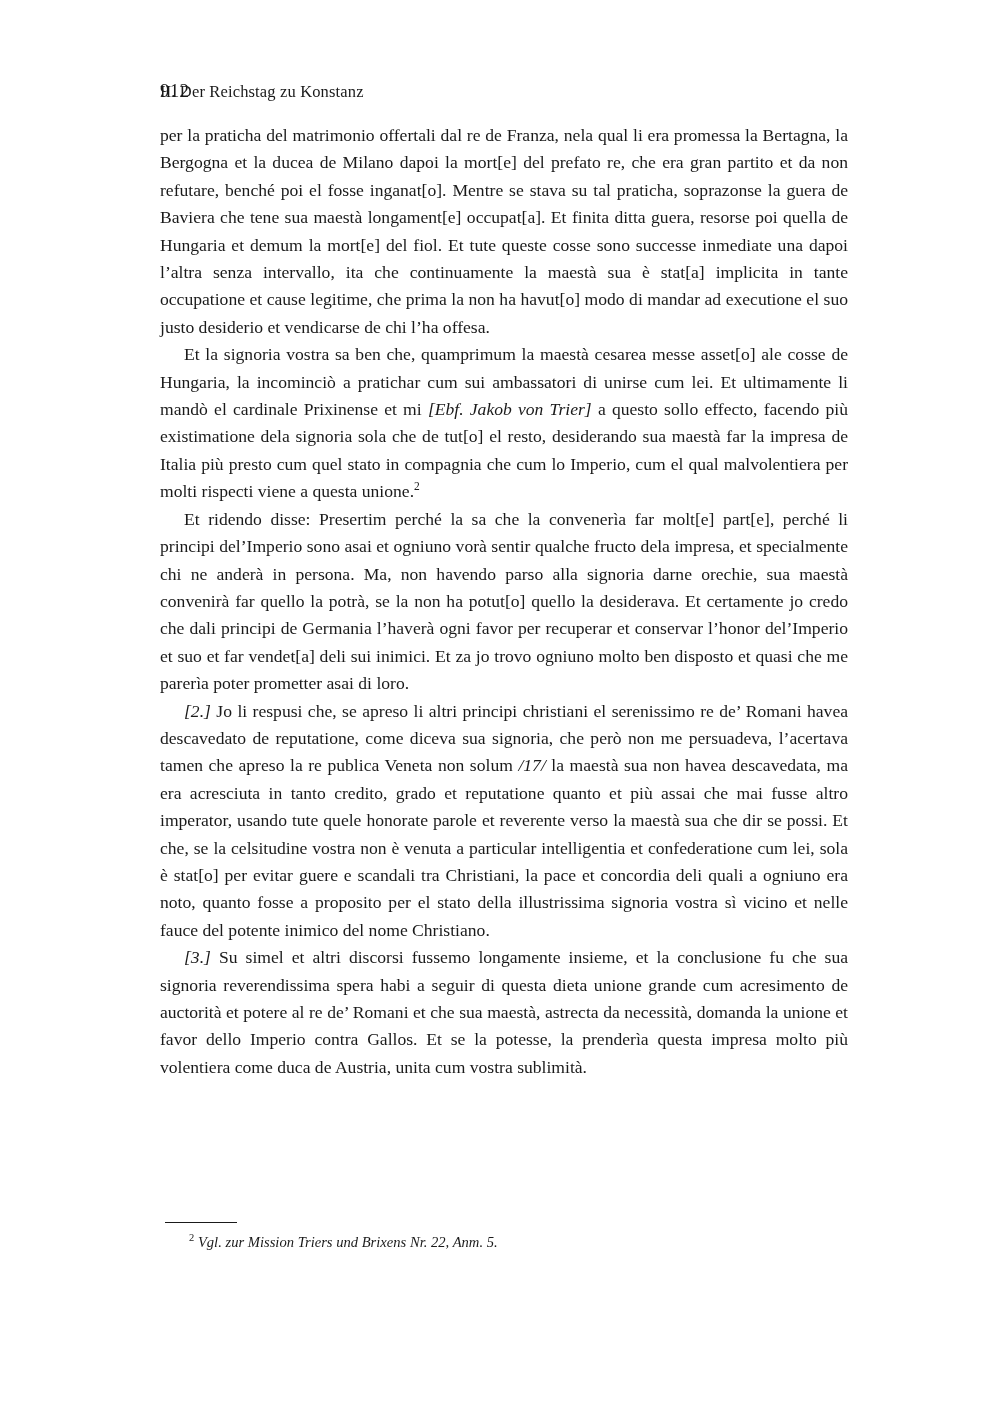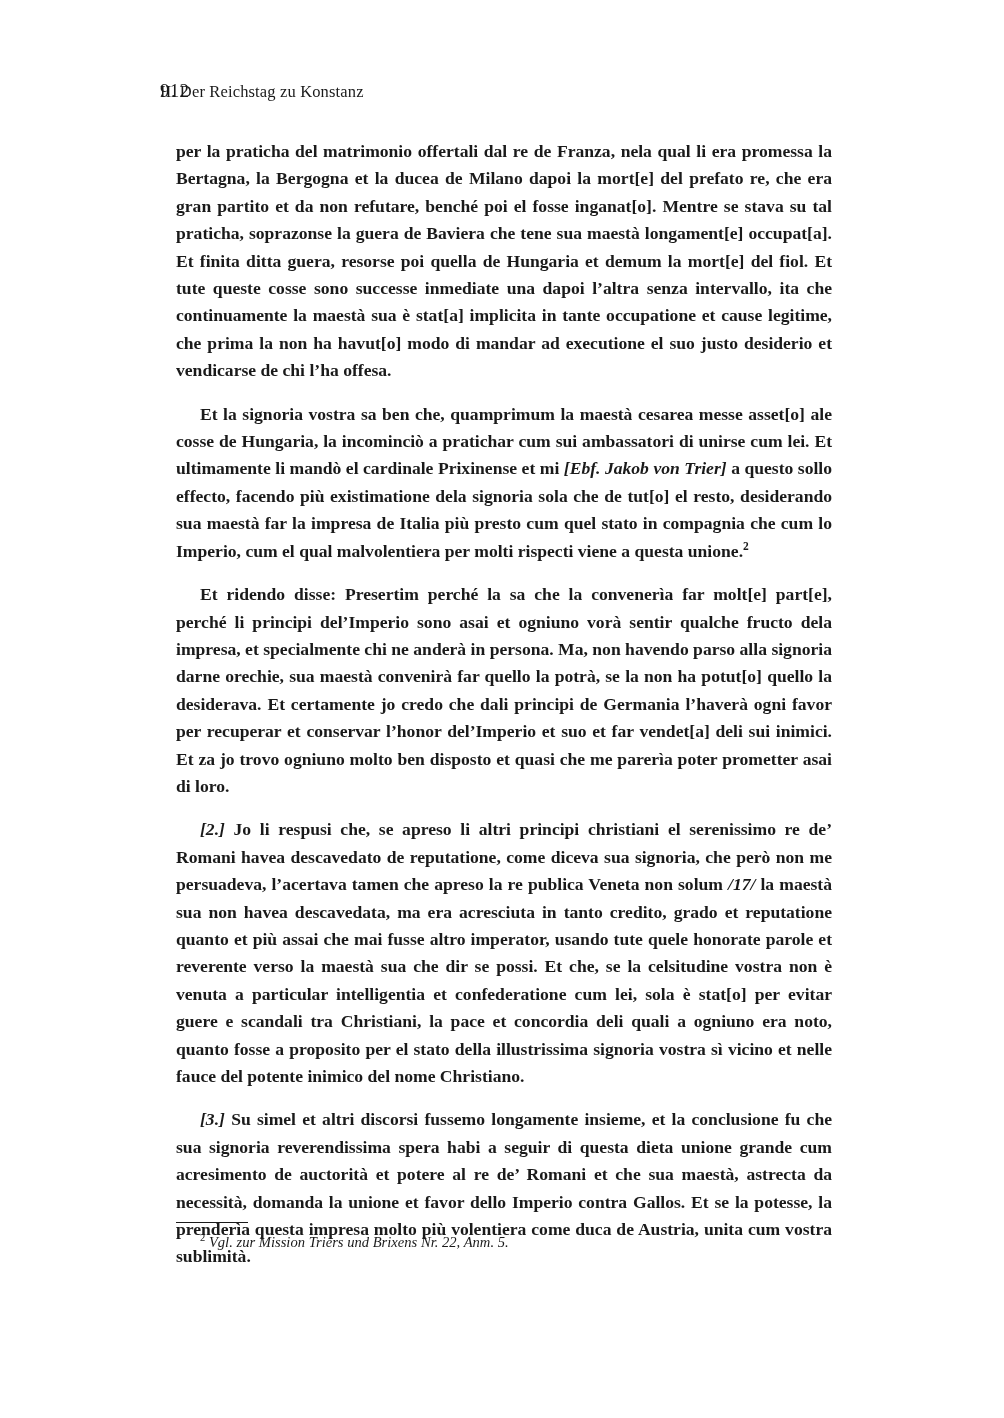--- a/index.html
+++ b/index.html
@@ -45,46 +45,45 @@
   }
 
   
   .textblock {
     position: absolute;
     left: 160px;
     top: 122px;
     width: 688px;
   }
   p.para {
-    margin: 16px;
+    margin: 0;
     padding: 0;
     font-size: 17.6px;
     line-height: 27.4px;
     text-align: justify;
     text-justify: inter-word;
     hyphens: none;
     text-indent: 24px;
-    font-weight: bold;
   }
   p.para.noindent {
     text-indent: 0;
   }
   .it {
     font-style: italic;
   }
   sup.fnref {
     font-size: 11.5px;
     vertical-align: super;
     line-height: 0;
   }
 
   
   .footnotes {
     position: absolute;
-    left: 176px;
+    left: 165px;
     top: 1222px;
     width: 688px;
   }
   .footnote-rule {
     width: 72px;
     height: 1px;
     background: #1a1a1a;
     margin: 0 0 9px 0;
   }
   p.footnote {

